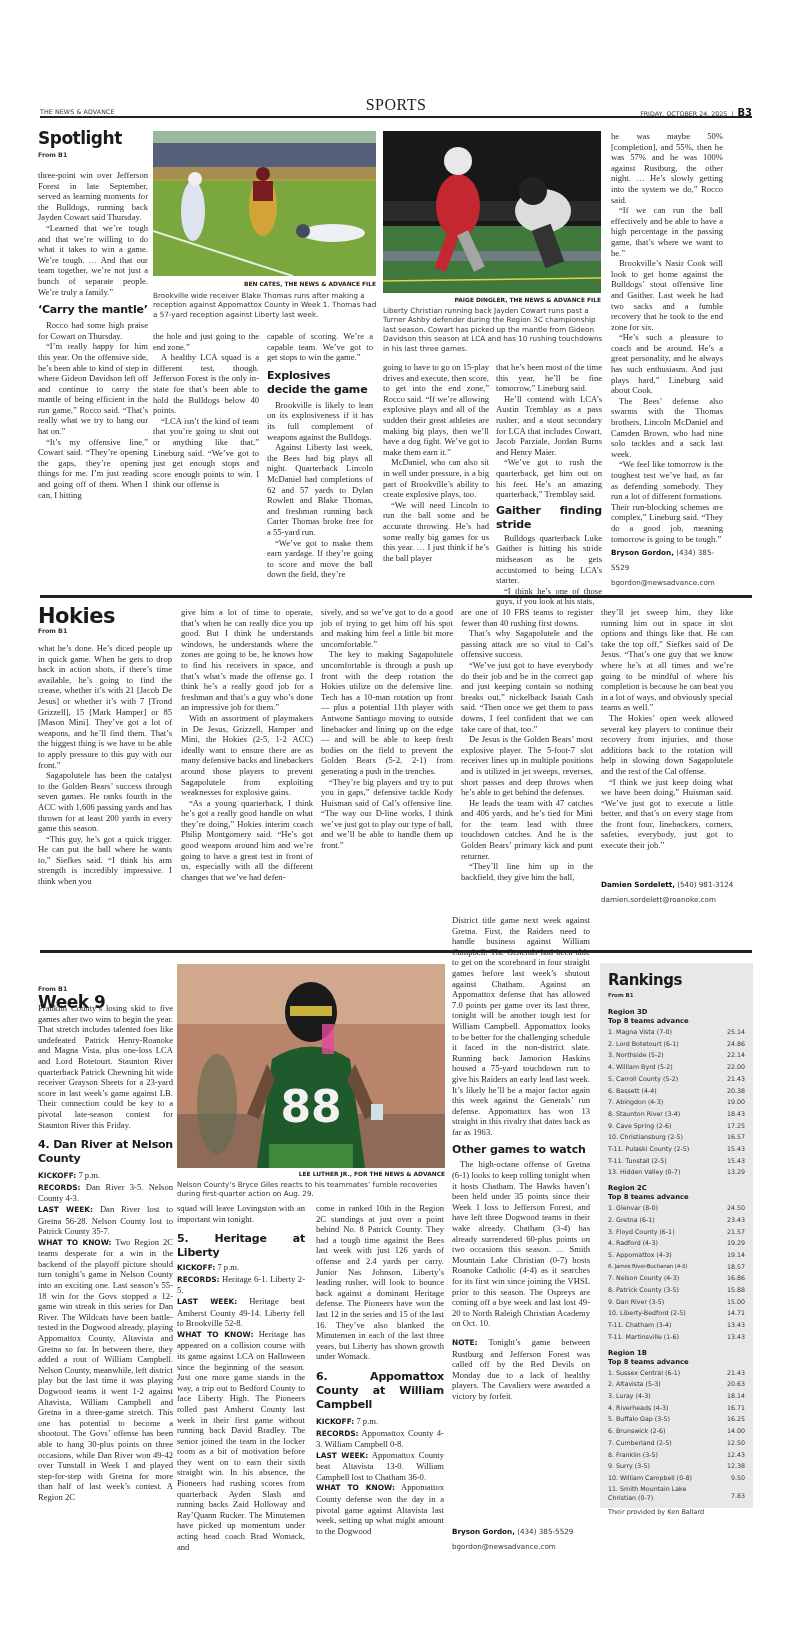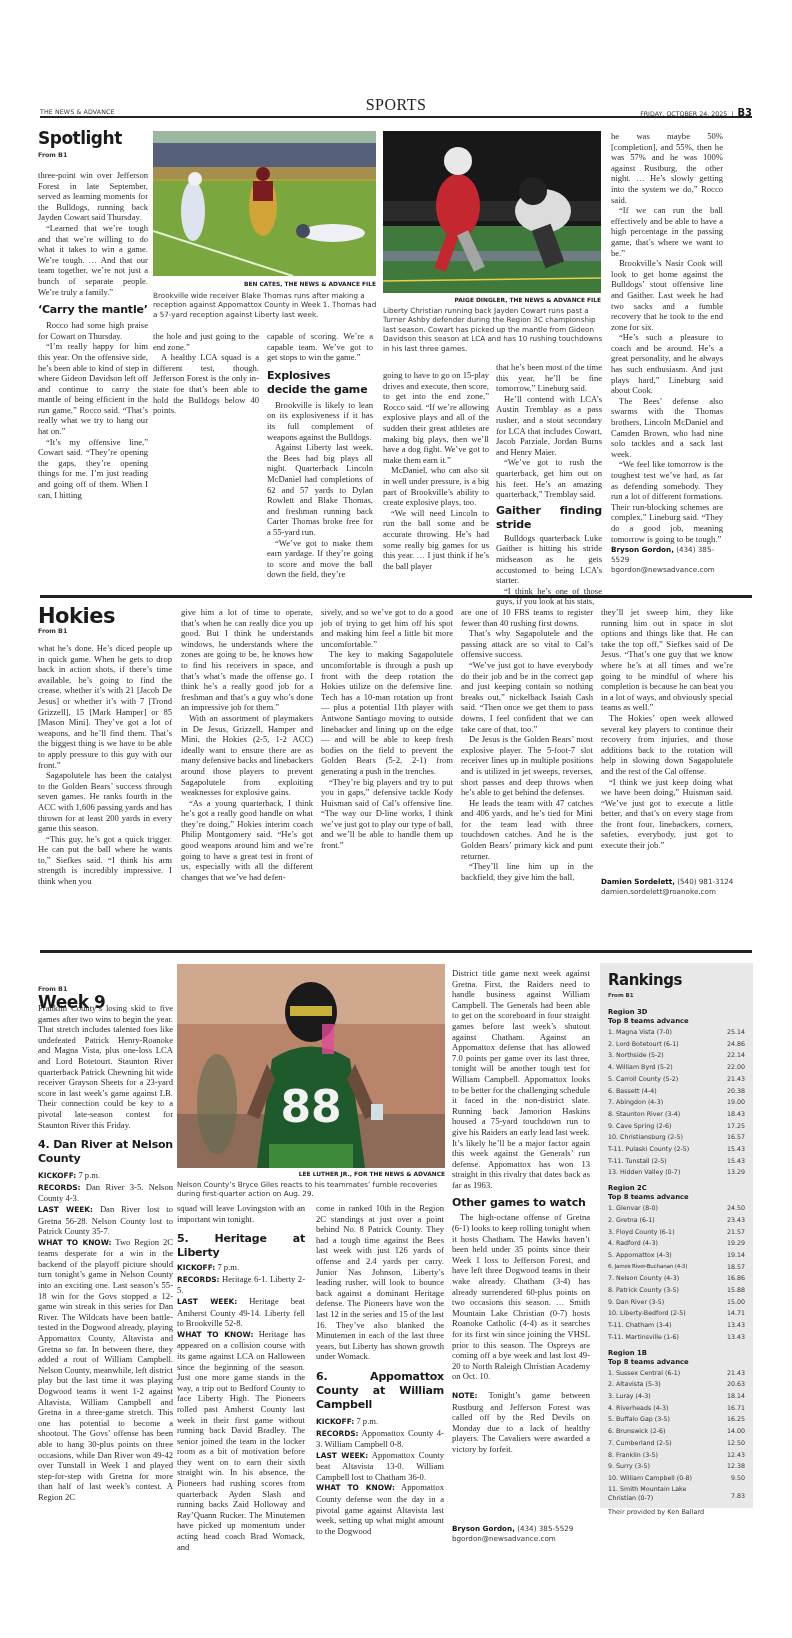--- a/index.html
+++ b/index.html
@@ -15,21 +15,21 @@
 .mast-r b{font-size:10px;font-weight:bold;color:#111}
 .rule{left:40px;width:712px;height:1.5px;background:#222}
 .thick{height:3px;background:#222}
 .head{font-family:"DejaVu Sans",sans-serif;font-weight:bold;color:#1a1a1a;letter-spacing:-.5px}
 .from{font-family:"DejaVu Sans",sans-serif;font-weight:bold;font-size:6.3px;color:#333}
 .sub{font-family:"DejaVu Sans",sans-serif;font-weight:bold;font-size:11px;line-height:14px;color:#1a1a1a;letter-spacing:-.2px;margin:6px 0 3px}
 .cap{font-family:"DejaVu Sans",sans-serif;font-size:7.2px;line-height:9.4px;color:#333}
 .credit{font-family:"DejaVu Sans",sans-serif;font-size:5.9px;font-weight:bold;color:#222;text-align:right}
 .credit span{font-weight:normal}
 .lab{font-family:"DejaVu Sans",sans-serif;font-weight:bold;font-size:7.4px;color:#1a1a1a}
-.by{font-family:"DejaVu Sans",sans-serif;font-size:7.2px;line-height:10px;color:#333;text-align:left}
+.by{font-family:"DejaVu Sans",sans-serif;font-size:7.2px;line-height:15px;color:#333;text-align:left}
 .by b{color:#111}
 .photo{overflow:hidden}
 .rank{left:600px;top:963px;width:153px;height:545px;background:#e8e8e8;padding:8px 8px}
 .rank .rh{font-family:"DejaVu Sans",sans-serif;font-weight:bold;font-size:15px;color:#1a1a1a;letter-spacing:-.5px}
 .rank .rf{font-family:"DejaVu Sans",sans-serif;font-weight:bold;font-size:5.5px;color:#333;margin:3px 0 10px}
 .rank .rg{font-family:"DejaVu Sans",sans-serif;font-weight:bold;font-size:6.8px;line-height:9px;color:#1a1a1a}
 .rank .row{display:flex;justify-content:space-between;font-family:"DejaVu Sans",sans-serif;font-size:6.3px;line-height:11.7px;color:#333}
 .rank .blk{margin-bottom:6px}
 .rank .foot{font-family:"DejaVu Sans",sans-serif;font-size:6.5px;color:#333;margin-top:3px}
 </style>
@@ -89,31 +89,32 @@
       <circle cx="150" cy="60" r="14" fill="#222"></circle>
       <rect x="155" y="95" width="20" height="40" fill="#333" transform="rotate(-20 165 115)"></rect>
     </svg>
   </div>
   <div class="abs credit" style="left:383px;top:297px;width:218px"><span style="font-weight:bold">PAIGE DINGLER,</span> <span style="font-weight:bold">THE NEWS &amp; ADVANCE FILE</span></div>
   <div class="abs cap" style="left:383px;top:306px;width:220px">Liberty Christian running back Jayden Cowart runs past a Turner Ashby defender during the Region 3C championship last season. Cowart has picked up the mantle from Gideon Davidson this season at LCA and has 10 rushing touchdowns in his last three games.</div>
 
   <div class="abs serif" style="left:153px;top:331px;width:106px">
     <p class="ni">the hole and just going to the end zone.”</p>
     <p>A healthy LCA squad is a different test, though. Jefferson Forest is the only in-state foe that’s been able to hold the Bulldogs below 40 points.</p>
+    <p>“LCA isn’t the kind of team that you’re going to shut out or anything like that,” Lineburg said. “We’ve got to just get enough stops and score enough points to win. I think our offense is</p>
   </div>
 
   <div class="abs serif" style="left:267px;top:331px;width:106px">
     <p class="ni">capable of scoring. We’re a capable team. We’ve got to get stops to win the game.”</p>
     <div class="sub">Explosives decide the game</div>
     <p>Brookville is likely to lean on its explosiveness if it has its full complement of weapons against the Bulldogs.</p>
     <p>Against Liberty last week, the Bees had big plays all night. Quarterback Lincoln McDaniel had completions of 62 and 57 yards to Dylan Rowlett and Blake Thomas, and freshman running back Carter Thomas broke free for a 55-yard run.</p>
     <p>“We’ve got to make them earn yardage. If they’re going to score and move the ball down the field, they’re</p>
   </div>
 
-  <div class="abs serif" style="left:383px;top:370px;width:106px">
+  <div class="abs serif" style="left:383px;top:362px;width:106px">
     <p class="ni">going to have to go on 15-play drives and execute, then score, to get into the end zone,” Rocco said. “If we’re allowing explosive plays and all of the sudden their great athletes are making big plays, then we’ll have a dog fight. We’ve got to make them earn it.”</p>
     <p>McDaniel, who can also sit in well under pressure, is a big part of Brookville’s ability to create explosive plays, too.</p>
     <p>“We will need Lincoln to run the ball some and be accurate throwing. He’s had some really big games for us this year. … I just think if he’s the ball player</p>
   </div>
 
   <div class="abs serif" style="left:496px;top:362px;width:106px">
     <p class="ni">that he’s been most of the time this year, he’ll be fine tomorrow,” Lineburg said.</p>
     <p>He’ll contend with LCA’s Austin Tremblay as a pass rusher, and a stout secondary for LCA that includes Cowart, Jacob Parziale, Jordan Burns and Henry Maier.</p>
     <p>“We’ve got to rush the quarterback, get him out on his feet. He’s an amazing quarterback,” Tremblay said.</p>
     <div class="sub" style="margin:4px 0 1px">Gaither finding stride</div>
@@ -220,21 +221,21 @@
 
   <div class="abs serif" style="left:316px;top:1203px;width:128px">
     <p class="ni">come in ranked 10th in the Region 2C standings at just over a point behind No. 8 Patrick County. They had a tough time against the Bees last week with just 126 yards of offense and 2.4 yards per carry. Junior Nas Johnson, Liberty’s leading rusher, will look to bounce back against a dominant Heritage defense. The Pioneers have won the last 12 in the series and 15 of the last 16. They’ve also blanked the Minutemen in each of the last three years, but Liberty has shown growth under Womack.</p>
     <div class="sub" style="margin:8px 0 4px">6. Appomattox County at William Campbell</div>
     <div><span class="lab">KICKOFF:</span> <span>7 p.m.</span></div>
     <div><span class="lab">RECORDS:</span> <span>Appomattox County 4-3. William Campbell 0-8.</span></div>
     <div><span class="lab">LAST WEEK:</span> <span>Appomattox County beat Altavista 13-0. William Campbell lost to Chatham 36-0.</span></div>
     <div><span class="lab">WHAT TO KNOW:</span> <span>Appomattox County defense won the day in a pivotal game against Altavista last week, setting up what might amount to the Dogwood</span></div>
   </div>
 
-  <div class="abs serif" style="left:452px;top:968px;width:138px">
+  <div class="abs serif" style="left:452px;top:915px;width:138px">
     <p class="ni">District title game next week against Gretna. First, the Raiders need to handle business against William Campbell. The Generals had been able to get on the scoreboard in four straight games before last week’s shutout against Chatham. Against an Appomattox defense that has allowed 7.0 points per game over its last three, tonight will be another tough test for William Campbell. Appomattox looks to be better for the challenging schedule it faced in the non-district slate. Running back Jamorion Haskins housed a 75-yard touchdown run to give his Raiders an early lead last week. It’s likely he’ll be a major factor again this week against the Generals’ run defense. Appomattox has won 13 straight in this rivalry that dates back as far as 1963.</p>
     <div class="sub" style="margin:6px 0 2px">Other games to watch</div>
     <p>The high-octane offense of Gretna (6-1) looks to keep rolling tonight when it hosts Chatham. The Hawks haven’t been held under 35 points since their Week 1 loss to Jefferson Forest, and have left three Dogwood teams in their wake already. Chatham (3-4) has already surrendered 60-plus points on two occasions this season. … Smith Mountain Lake Christian (0-7) hosts Roanoke Catholic (4-4) as it searches for its first win since joining the VHSL prior to this season. The Ospreys are coming off a bye week and last lost 49-20 to North Raleigh Christian Academy on Oct. 10.</p>
     <div style="height:8px"></div>
     <div><span class="lab">NOTE:</span> <span>Tonight’s game between Rustburg and Jefferson Forest was called off by the Red Devils on Monday due to a lack of healthy players. The Cavaliers were awarded a victory by forfeit.</span></div>
   </div>
   <div class="abs by" style="left:452px;top:1524px;width:140px">
     <b>Bryson Gordon,</b> <span>(434) 385-5529</span><br>
     <span>bgordon@newsadvance.com</span>
   </div>

